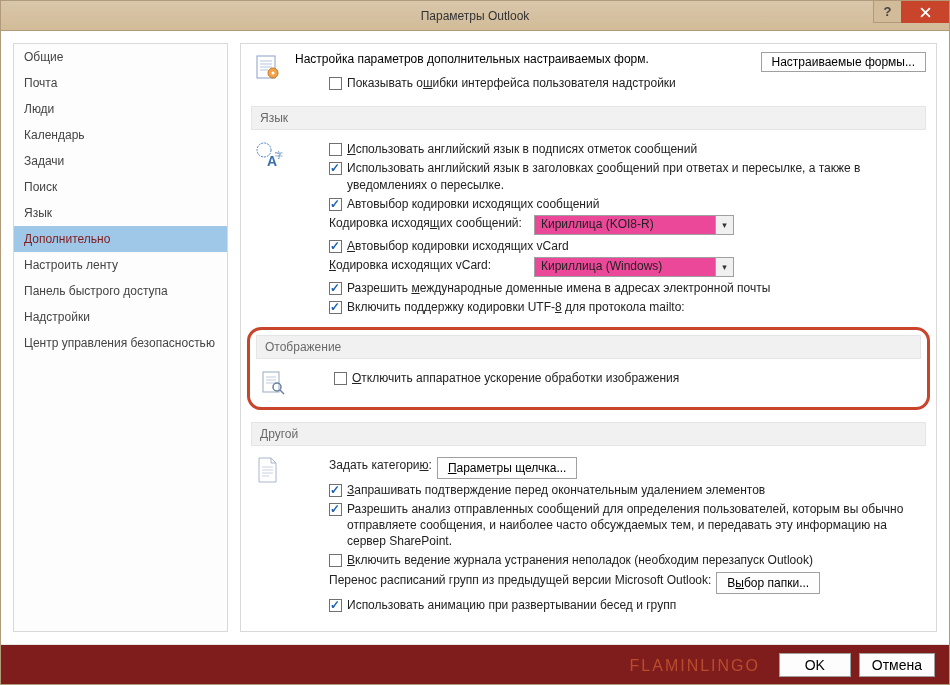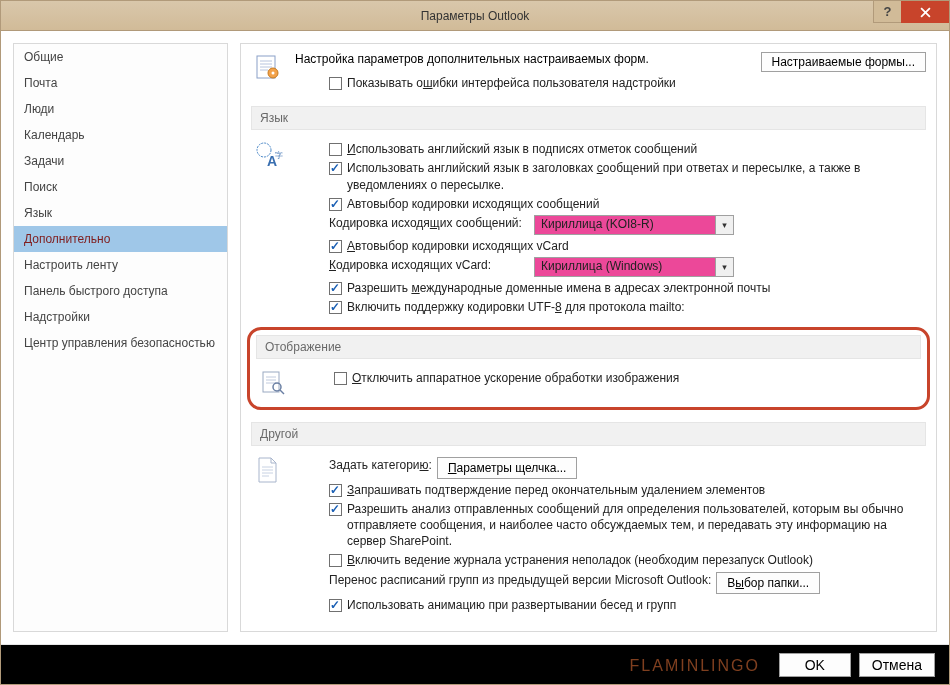--- a/index.html
+++ b/index.html
@@ -187,21 +187,21 @@
     margin: 8px -4px;
   }
   .footer {
     height: 40px;
     display: flex;
     align-items: center;
     justify-content: flex-end;
     gap: 8px;
     padding: 0 14px;
     border-top: 1px solid #e6e6e6;
-    background: #000000;
+    background: #7f1d1d;
   }
   .footer-btn {
     min-width: 72px;
     padding: 3px 12px;
     border: 1px solid #a0a0a0;
     background: #fdfdfd;
     font-size: 14px;
     text-align: center;
   }
   .watermark {

